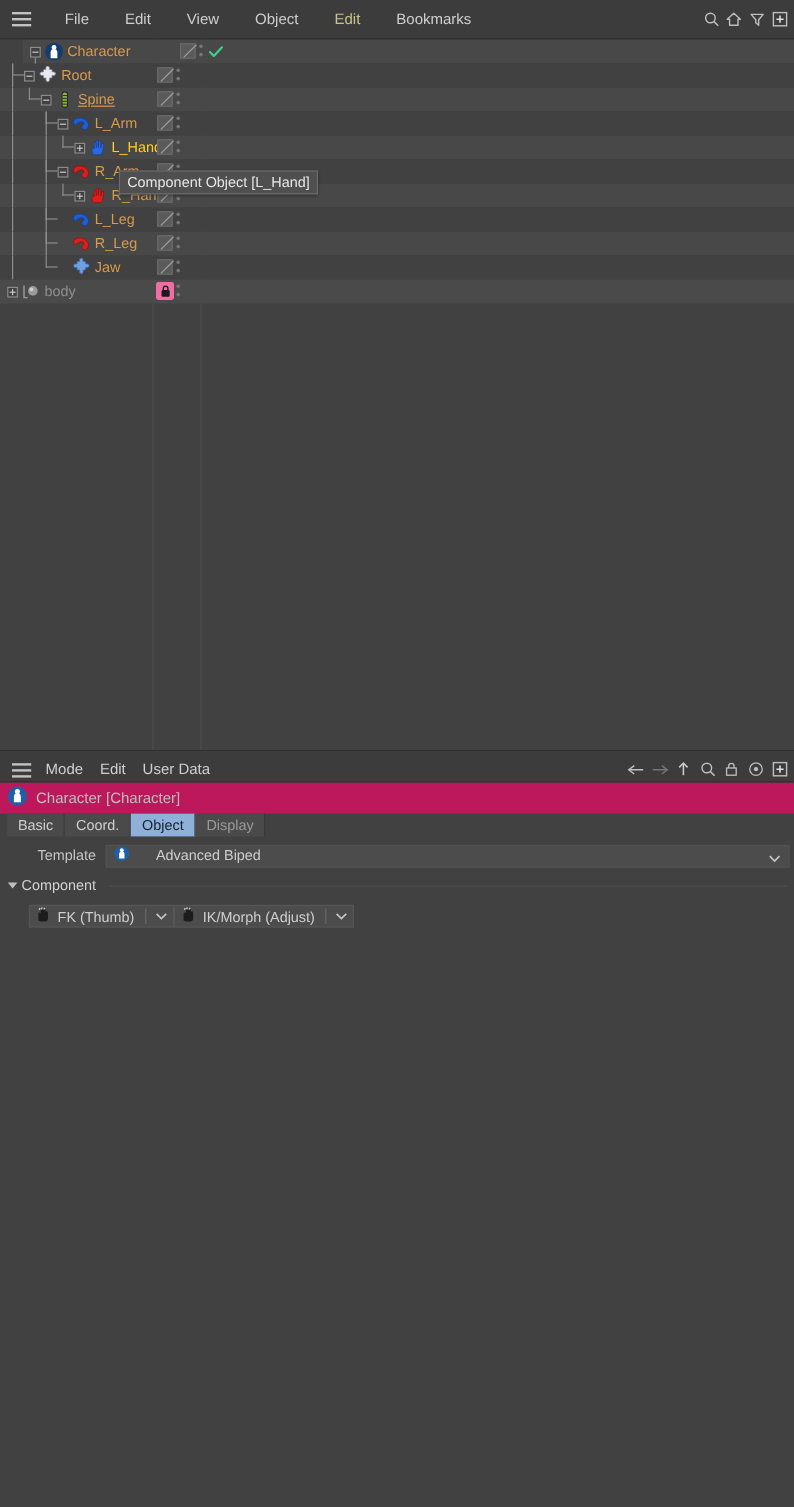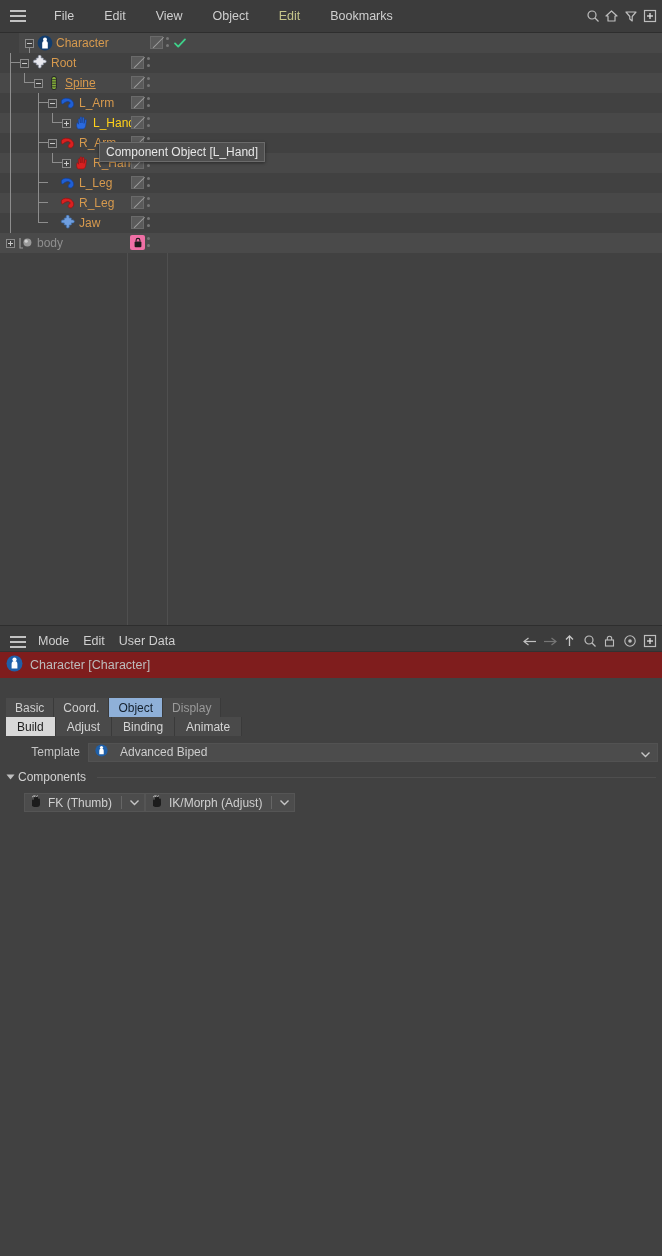--- a/index.html
+++ b/index.html
@@ -95,25 +95,25 @@
   }
   .attrbar{
     position:relative;height:25px;background:#3c3c3c;border-bottom:1px solid #323232;
     display:flex;align-items:flex-end;
   }
   .attrbar .hamburger{height:19px;}
   .attr-right{margin-left:auto;display:flex;align-items:center;gap:3px;padding-right:4px;}
 
   .objhdr{
     height:26px;display:flex;align-items:center;padding-left:6px;gap:7px;
-    background:#7f1d1d;
+    background:#be185d;
   }
   .objhdr .ttl{color:#bdbdbd;font-size:12.5px;}
 
-  .tabstrip{display:flex;gap:0px;padding:0 6px;height:19px;align-items:stretch;margin-top:20px;}
+  .tabstrip{display:flex;gap:0px;padding:0 6px;height:19px;align-items:stretch;}
   .tab{
     display:flex;align-items:center;padding:0 9px;font-size:12px;color:#cfcfcf;
     background:#4a4a4a;border-right:1px solid #3a3a3a;cursor:pointer;
   }
   .tab.sel{background:#8fb0d8;color:#15212e;}
   .tab.dim{color:#9a9a9a;}
 
   .sechdr{
     padding:6px 0 5px 8px;font-size:12px;font-weight:bold;color:#e2e2e2;
   }
@@ -122,21 +122,21 @@
   .subtab{
     display:flex;align-items:center;padding:0 11px;font-size:12px;color:#d5d5d5;
     background:#4a4a4a;border-right:1px solid #3a3a3a;cursor:pointer;
   }
   .subtab.sel{background:#d8d8d8;color:#1d1d1d;}
 
   .field-row{display:flex;align-items:center;height:22px;margin-top:5px;padding:0 4px;}
   .field-label{width:76px;text-align:right;padding-right:8px;font-size:12px;color:#c4c4c4;}
   .combo{
     flex:1;height:19px;background:#4c4c4c;border:1px solid #525252;box-sizing:border-box;
-    display:flex;align-items:center;padding-left:6px;gap:12px;font-size:12px;color:#cdcdcd;
+    display:flex;align-items:center;padding-left:6px;gap:22px;font-size:12px;color:#cdcdcd;
     cursor:pointer;position:relative;
   }
   .combo .chev{position:absolute;right:6px;top:4px;}
 
   .group-row{
     display:flex;align-items:center;gap:5px;padding:5px 0 0 8px;height:18px;
   }
   .tri{width:0;height:0;border-left:5px solid #bfbfbf;border-top:4px solid transparent;
     border-bottom:4px solid transparent;transform:rotate(90deg);cursor:pointer;}
   .group-row .gtxt{font-size:12px;color:#d2d2d2;}
@@ -456,26 +456,20 @@
     </div>
 
     <div class="tabstrip">
       <div class="tab">Basic</div>
       <div class="tab">Coord.</div>
       <div class="tab sel">Object</div>
       <div class="tab dim">Display</div>
     </div>
 
 
-    <div class="subtabs">
-      <div class="subtab sel">Build</div>
-      <div class="subtab">Adjust</div>
-      <div class="subtab">Binding</div>
-      <div class="subtab">Animate</div>
-    </div>
 
     <div class="field-row">
       <div class="field-label">Template</div>
       <div class="combo">
         <span>
           <svg width="13" height="13" viewBox="0 0 17 17">
               <circle cx="8.5" cy="8.5" r="8" fill="#1f5fa8"></circle>
               <circle cx="8.5" cy="4.6" r="2.1" fill="#fff"></circle>
               <path d="M5.6 13.5 V8.9 a2.9 2.9 0 0 1 5.8 0 V13.5 Z" fill="#fff"></path>
             </svg>
@@ -484,21 +478,21 @@
         <span class="chev">
           <svg width="11" height="9" viewBox="0 0 11 9">
               <path d="M1.5 2.5 L5.5 6.5 L9.5 2.5" fill="none" stroke="#c6c6c6" stroke-width="1.4"></path>
             </svg>
         </span>
       </div>
     </div>
 
     <div class="group-row">
       <span class="tri"></span>
-      <span class="gtxt">Components</span>
+      <span class="gtxt">Component</span>
       <span class="group-rule"></span>
     </div>
 
     <div class="comp-row">
       <div class="comp-btn">
         <span>
           <svg width="14" height="14" viewBox="0 0 14 14">
               <path d="M3 12 L3 6.5 a1 1 0 0 1 2 0 L5 4 a1 1 0 0 1 2 0 L7 3.6 a1 1 0 0 1 2 0 L9 5 a1 1 0 0 1 1.9 .4 L11 10 a3 3 0 0 1 -3 3 L5 13 Z" fill="#1c1c1c"></path>
               <line x1="3.6" y1="3.2" x2="4.4" y2="1.6" stroke="#d8d8d8" stroke-width="1"></line>
               <line x1="5.6" y1="2.8" x2="6" y2="1.2" stroke="#d8d8d8" stroke-width="1"></line>

